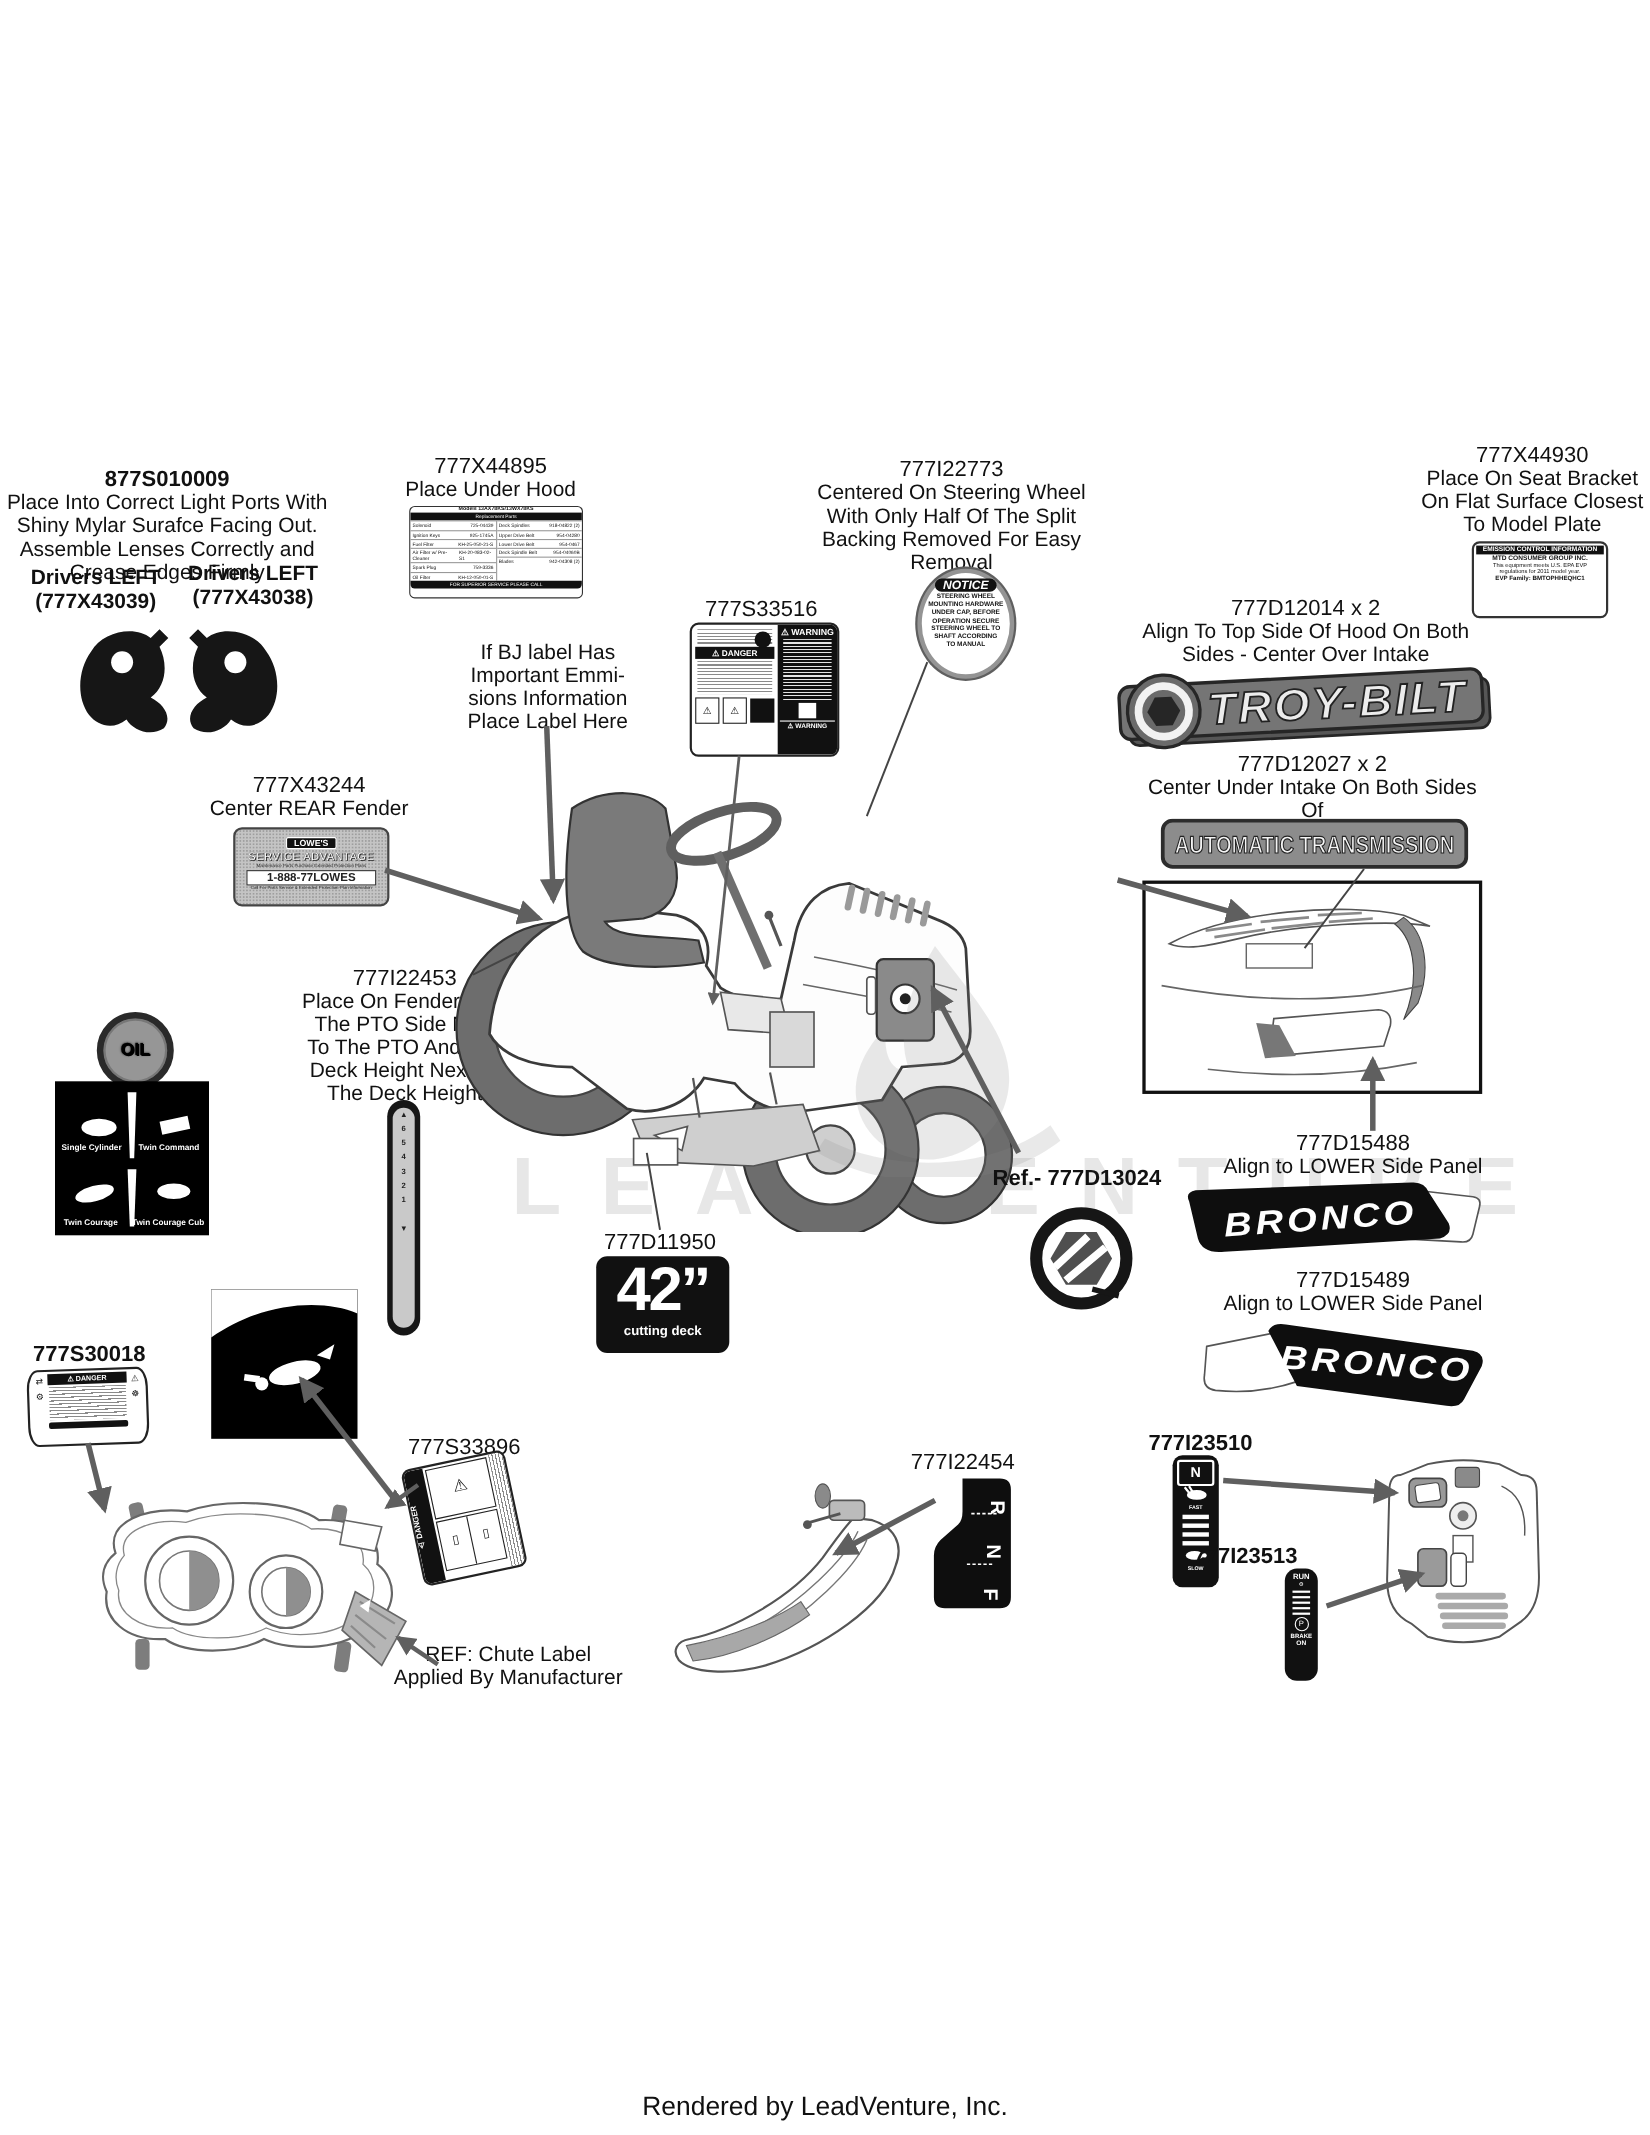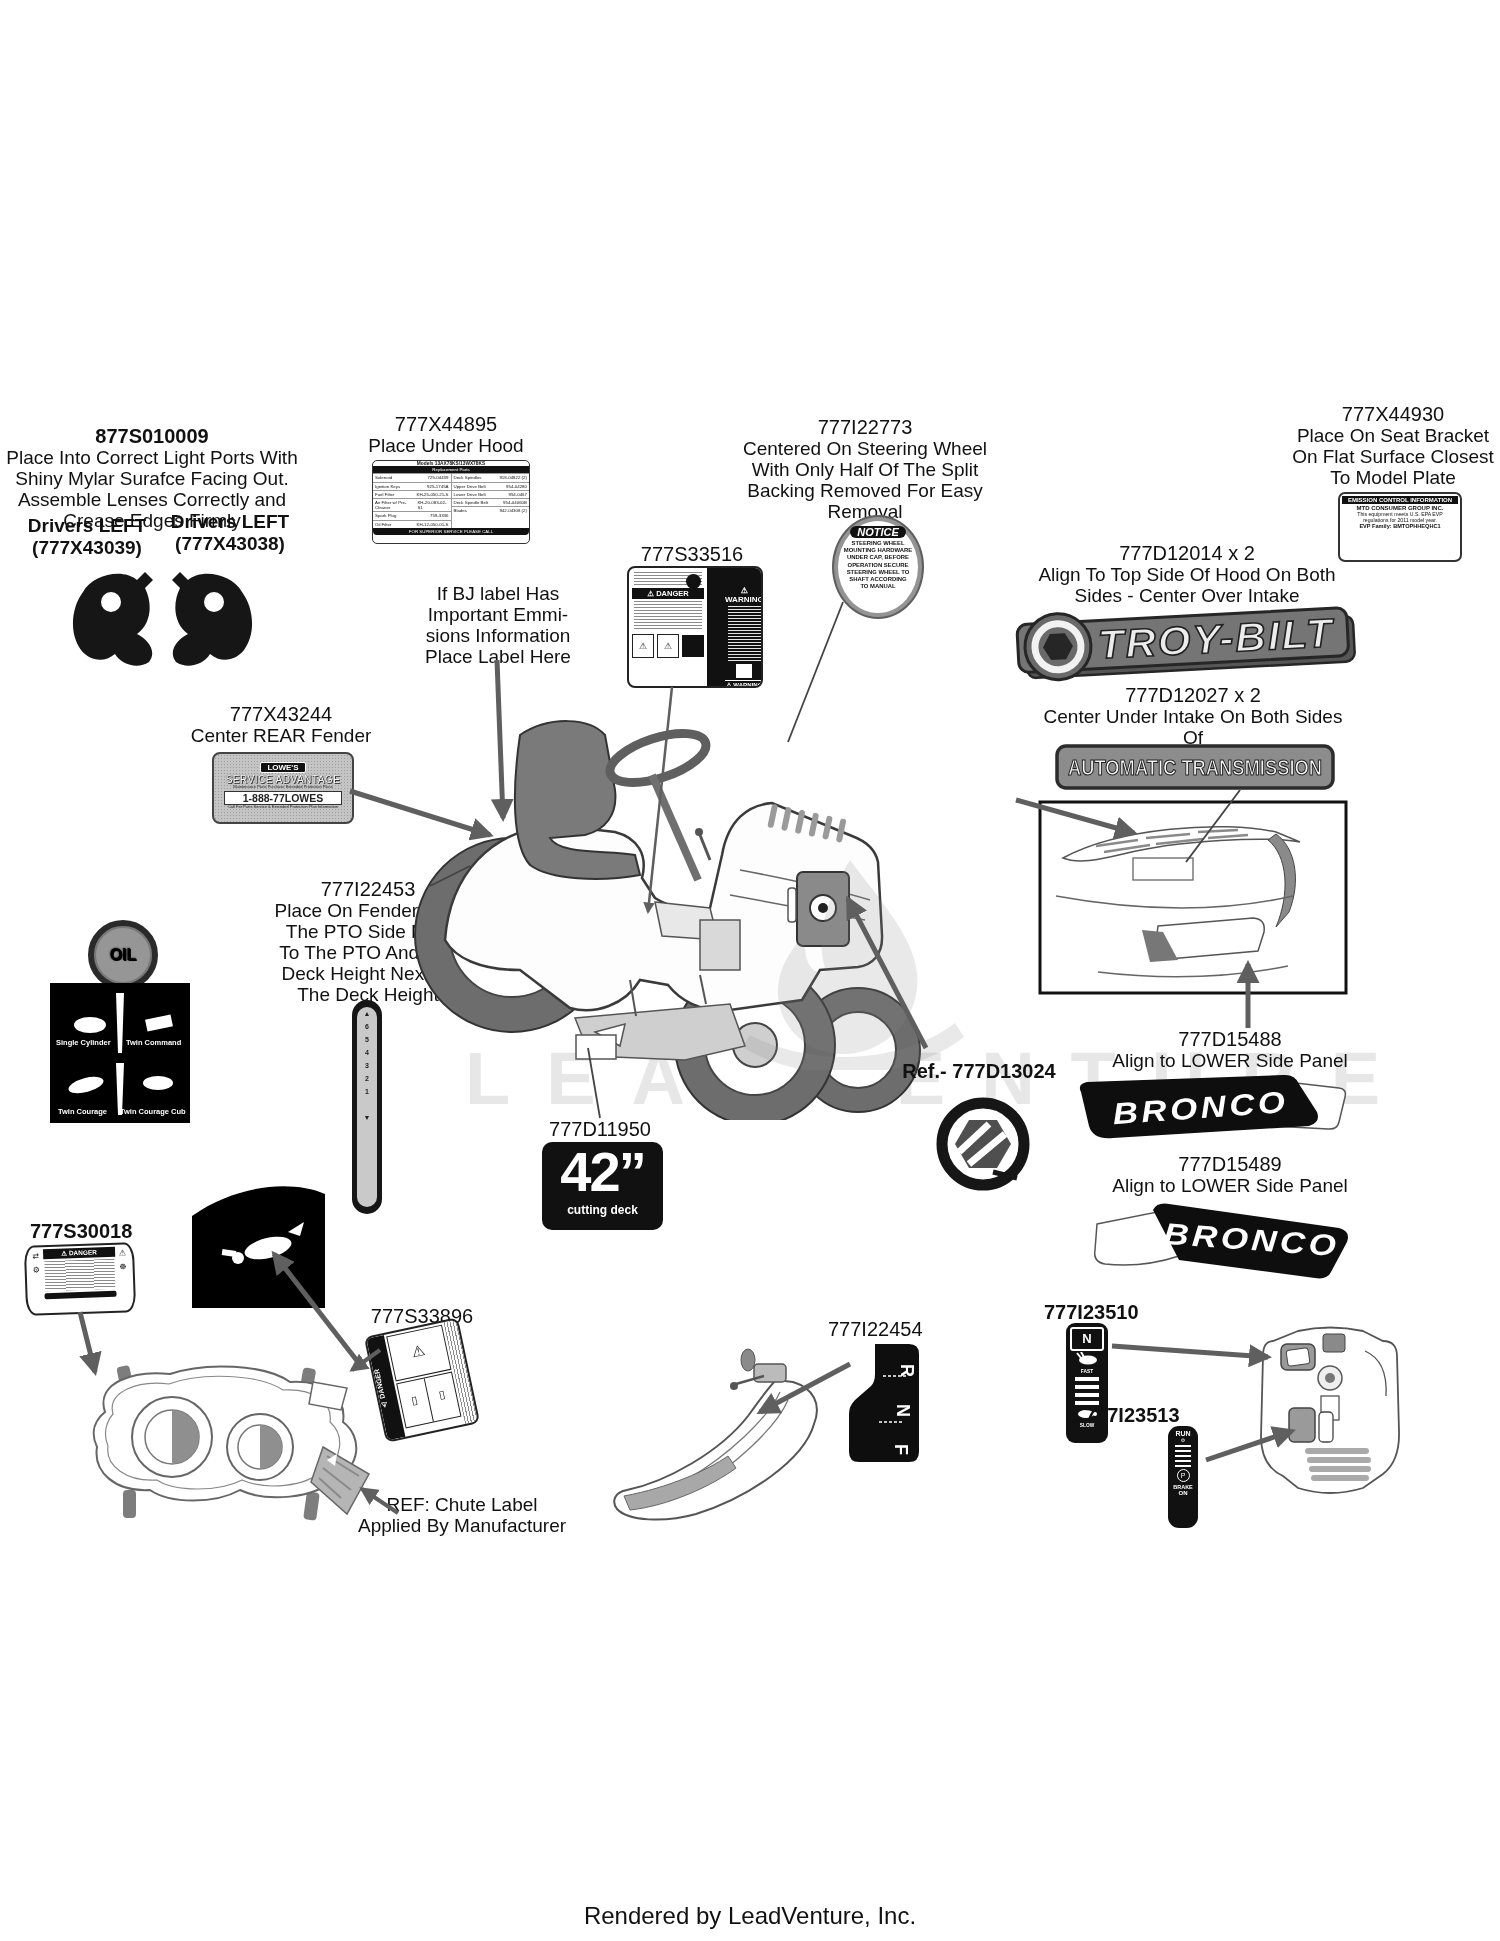--- a/index.html
+++ b/index.html
@@ -148,21 +148,21 @@
       <div class="grayl" style="height:14px;margin:1px 2px"></div>
       <div class="abs" style="right:6px;top:6px;width:15px;height:15px;border-radius:50%;background:#111"></div>
       <div style="background:#111;color:#fff;font-size:7.5px;font-weight:bold;text-align:center;margin:2px 0;padding:1px 0">⚠ DANGER</div>
       <div class="grayl" style="height:30px;margin:1px 2px"></div>
       <div style="display:flex;gap:3px;margin-top:3px;align-items:center">
         <div style="width:20px;height:22px;border:1.5px solid #222;font-size:9px;text-align:center;line-height:22px">⚠</div>
         <div style="width:20px;height:22px;border:1.5px solid #222;font-size:9px;text-align:center;line-height:22px">⚠</div>
         <div style="width:22px;height:22px;background:#111"></div>
       </div>
     </div>
-    <div style="width:43%;background:#111;color:#fff;padding:18px;text-align:center">
+    <div style="width:43%;background:#111;color:#fff;padding:2px;text-align:center">
       <div style="font-size:8px;font-weight:bold">⚠ WARNING</div>
       <div class="whitel" style="height:56px;margin:2px 3px"></div>
       <div style="width:16px;height:14px;background:#fff;margin:1px auto"></div>
       <div style="font-size:6px;font-weight:bold;border-top:1px solid #fff;margin-top:2px">⚠ WARNING</div>
     </div>
   </div>
 
   <div class="abs ctr note" style="left:348px;top:583px;width:300px">If BJ label Has
 Important Emmi-
 sions Information

